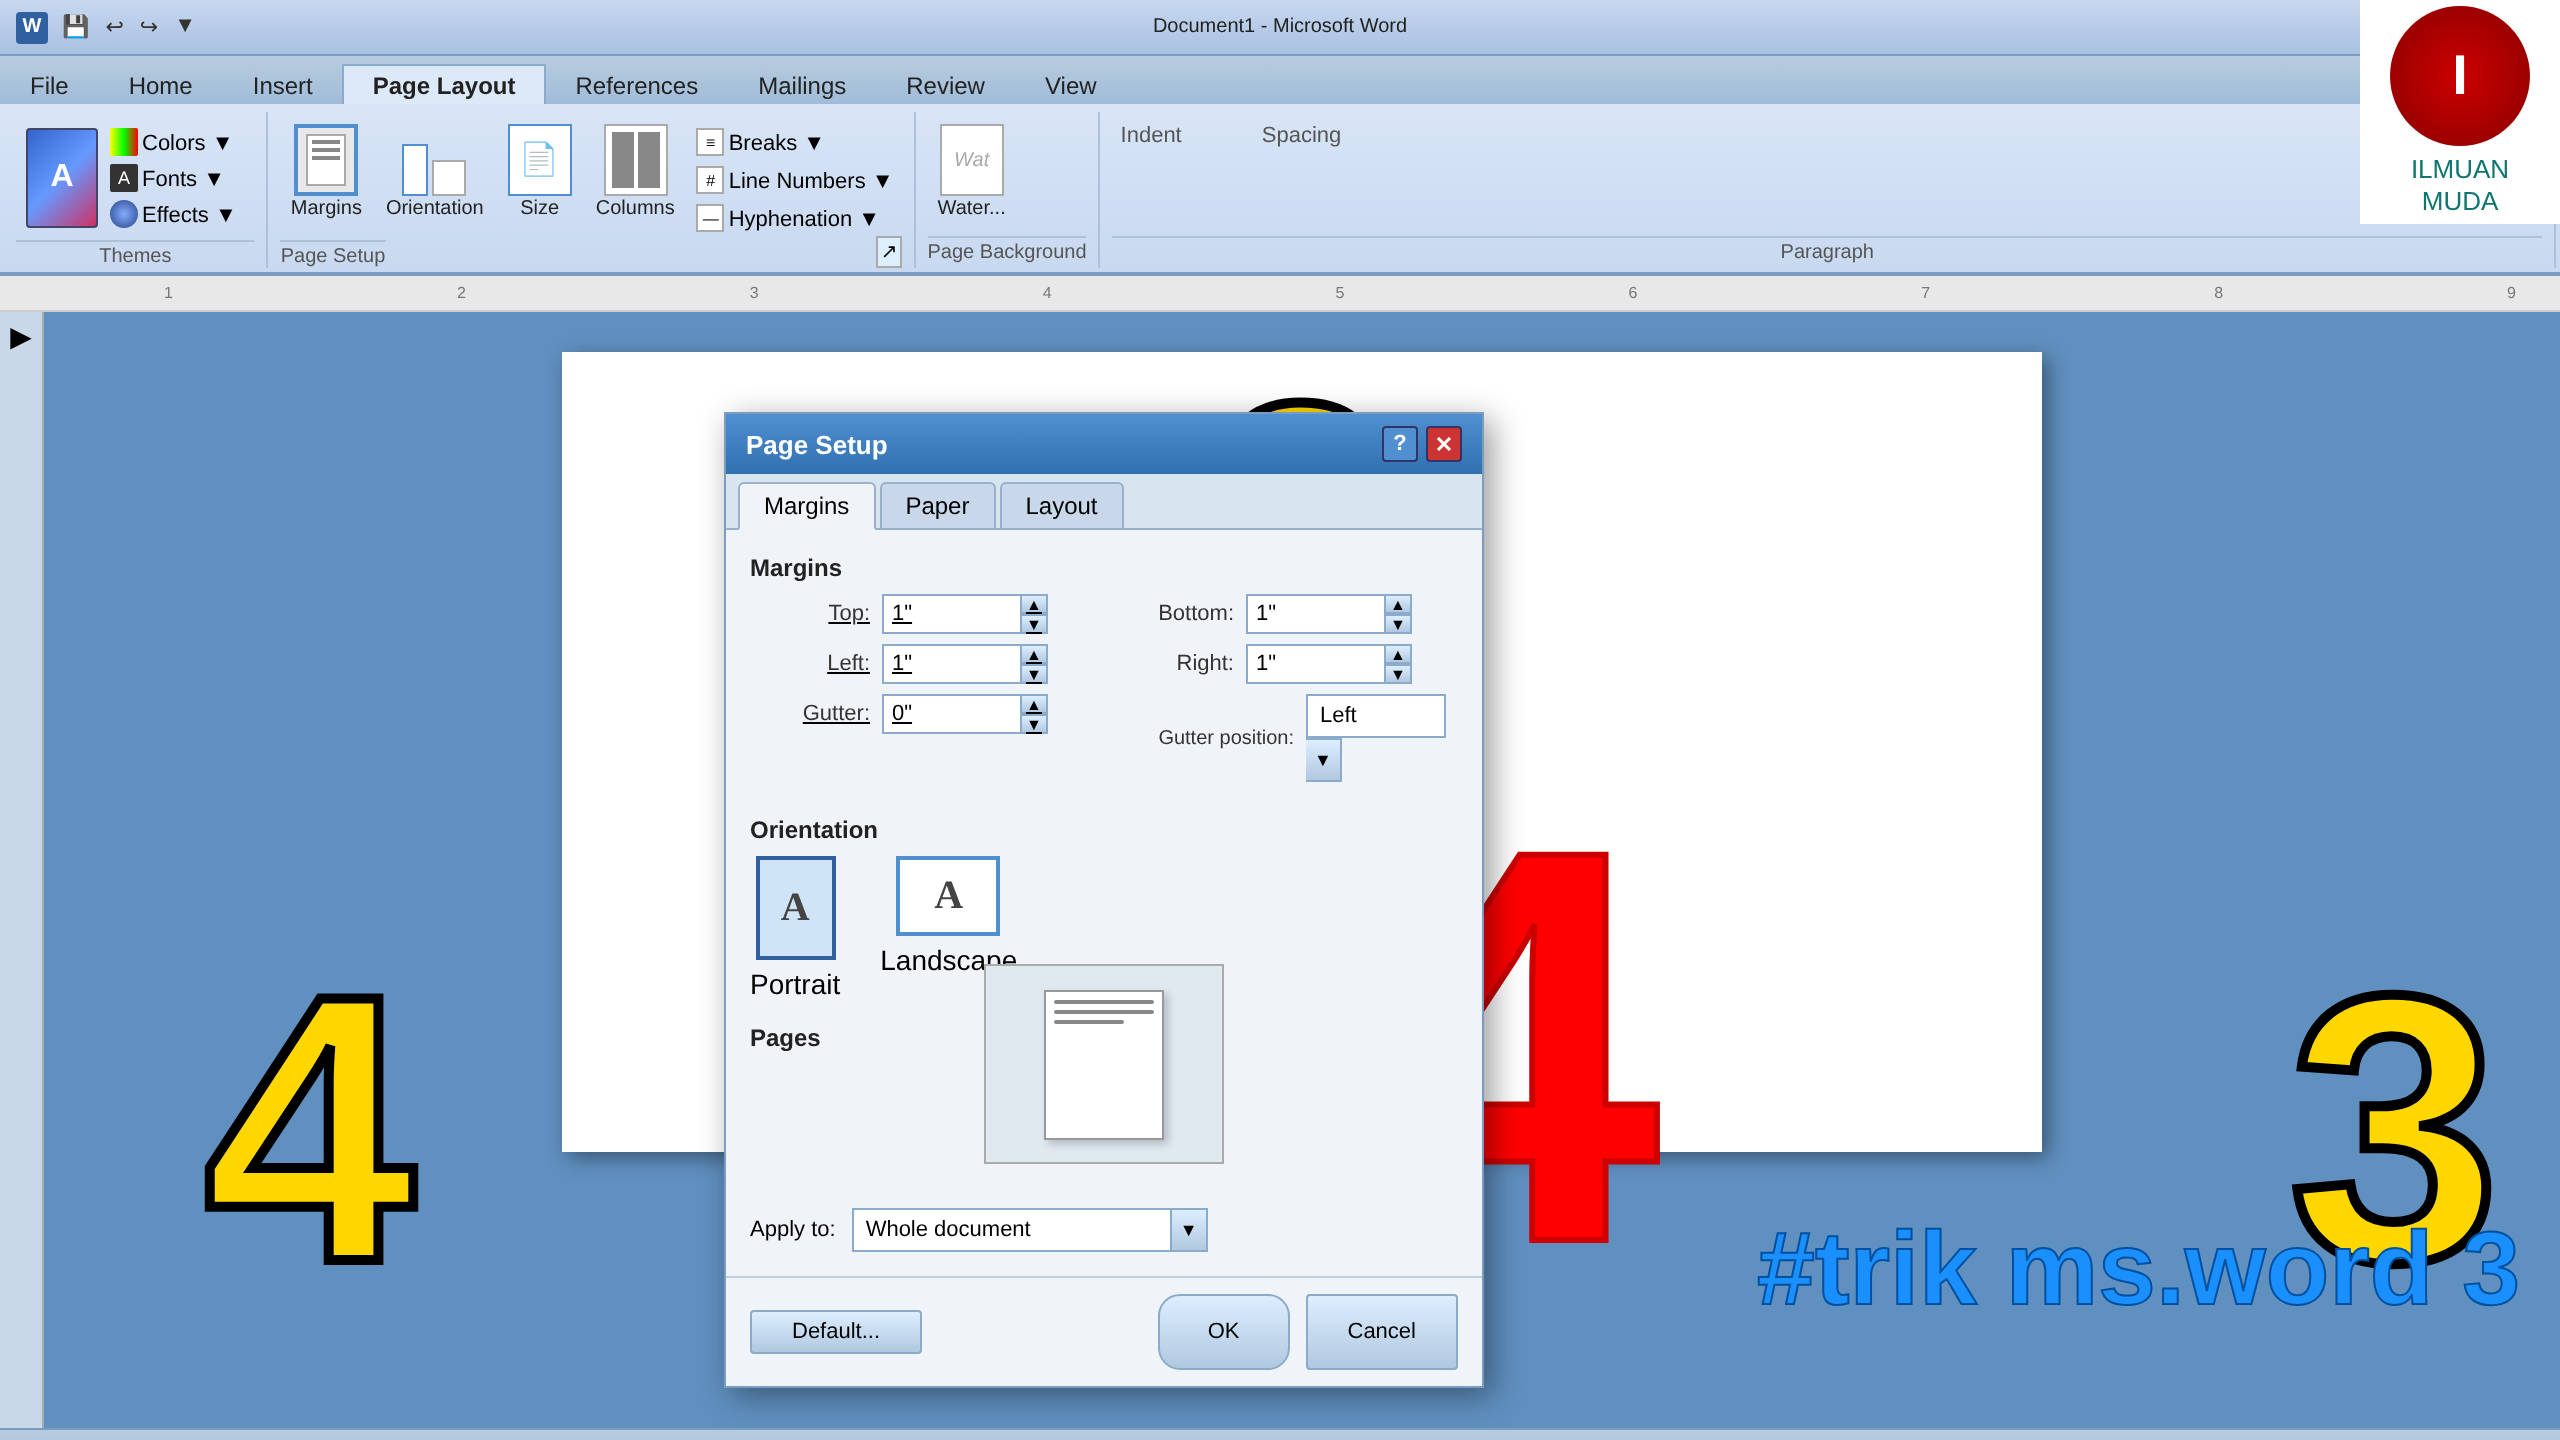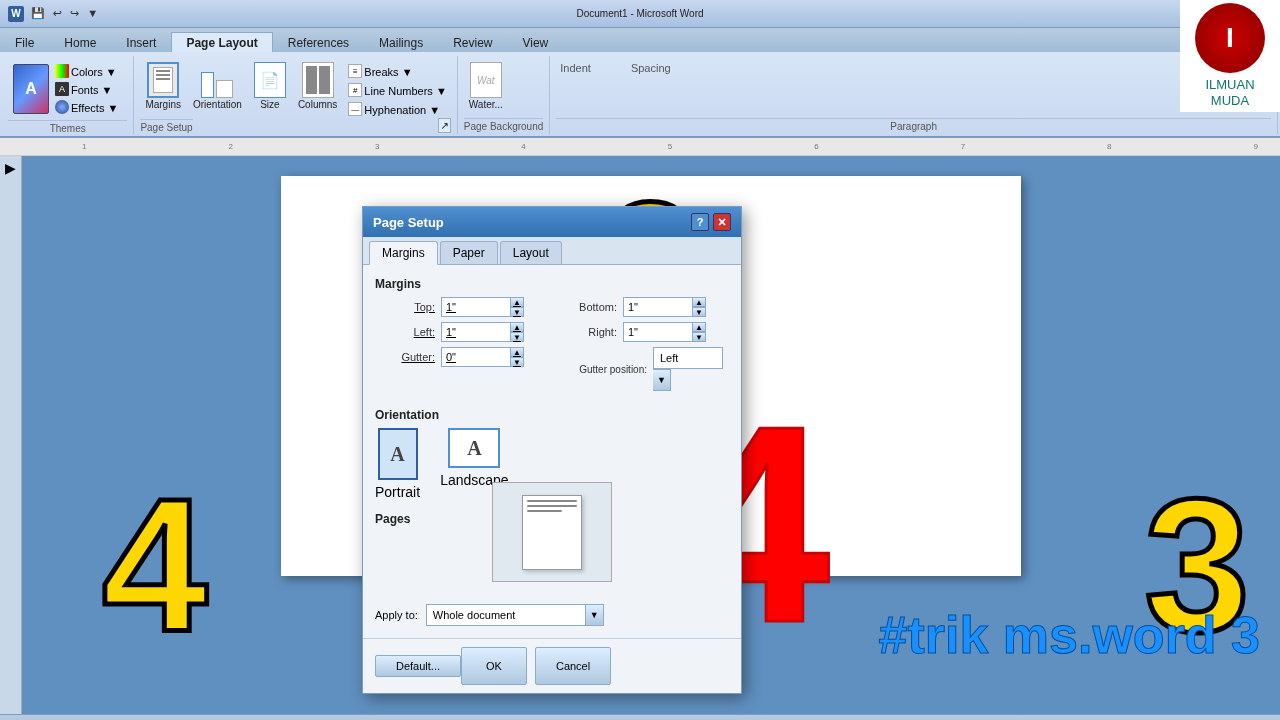--- a/index.html
+++ b/index.html
@@ -72,23 +72,23 @@
     .orient-icon { width: 50px; height: 60px; border: 2px solid #5090d0; background: white; display: flex; align-items: center; justify-content: center; font-size: 22px; font-weight: bold; font-family: serif; color: #333; }
     .orient-icon.selected { border-color: #3060a0; background: #d0e4f8; }
     .orient-label { font-size: 14px; }
     .select-box { width: 160px; height: 22px; border: 1px solid #8aabcc; background: white; padding: 2px 6px; font-size: 11px; display: flex; align-items: center; justify-content: space-between; }
     .select-arrow { width: 18px; height: 22px; background: linear-gradient(to bottom, #ddeeff, #b0c8e0); border: 1px solid #8aabcc; border-left: none; display: flex; align-items: center; justify-content: center; font-size: 9px; cursor: pointer; }
     .preview-area { width: 120px; height: 100px; background: #e0e8f0; border: 1px solid #aaa; display: flex; align-items: center; justify-content: center; margin: 10px auto; position: relative; }
     .preview-page { width: 60px; height: 75px; background: white; border: 1px solid #999; box-shadow: 2px 2px 4px rgba(0,0,0,0.2); display: flex; flex-direction: column; padding: 4px; gap: 3px; }
     .preview-line { height: 2px; background: #888; border-radius: 1px; }
     .apply-row { display: flex; align-items: center; gap: 8px; margin-top: 8px; }
     .apply-label { font-size: 11px; }
-    .dialog-footer { display: flex; align-items: center; padding: 8px 12px; border-top: 1px solid #c0d0e0; }
+    .dialog-footer { display: flex; justify-content: space-between; align-items: center; padding: 8px 12px; border-top: 1px solid #c0d0e0; }
     .dlg-btn { padding: 4px 20px; border: 1px solid #8aabcc; background: linear-gradient(to bottom, #ddeeff, #b0c8e0); font-size: 11px; cursor: pointer; border-radius: 2px; }
-    .dlg-btn.ok { padding: 12px 24px; }
+    .dlg-btn.ok { padding: 12px 24px; border-radius: 11px; }
 
     
     .logo-area { position: absolute; top: 0; right: 0; width: 100px; height: 112px; background: white; display: flex; align-items: center; justify-content: center; z-index: 5; }
     .logo-ilmuan { color: #0f766e; font-weight: normal; font-size: 13px; text-align: center; line-height: 1.2; }
     .logo-icon { width: 70px; height: 70px; background: radial-gradient(circle, #cc0000, #880000); border-radius: 50%; display: flex; align-items: center; justify-content: center; color: white; font-size: 24px; font-weight: bold; }
 
     
     .status-bar { height: 22px; background: linear-gradient(to bottom, #b8ccdf, #a0bcd8); border-top: 1px solid #7a9cc0; display: flex; align-items: center; padding: 0 8px; gap: 20px; font-size: 11px; color: #222; }
     .status-right { margin-left: auto; display: flex; gap: 10px; align-items: center; }
 

